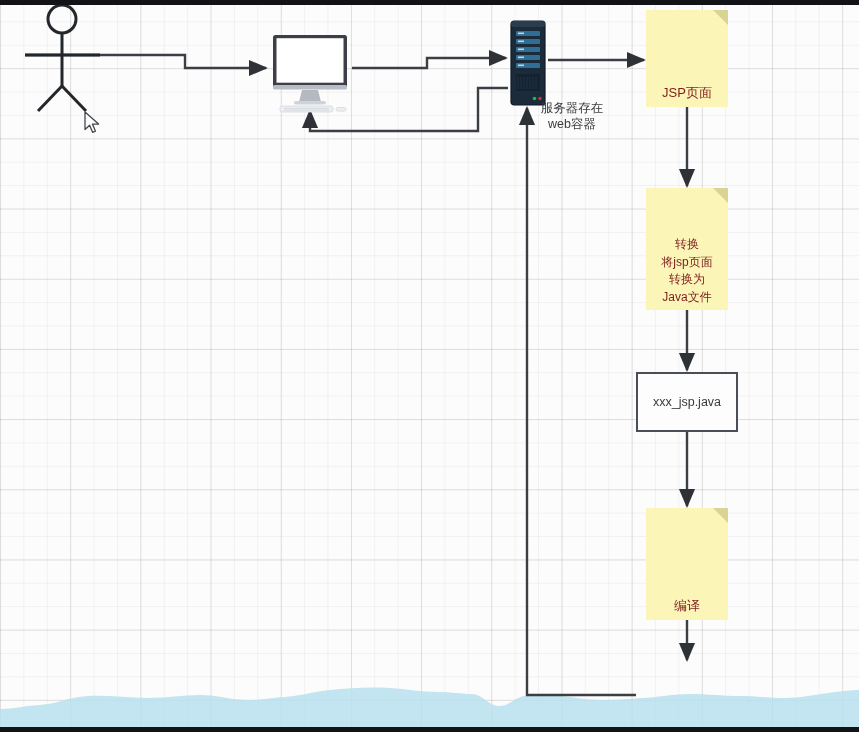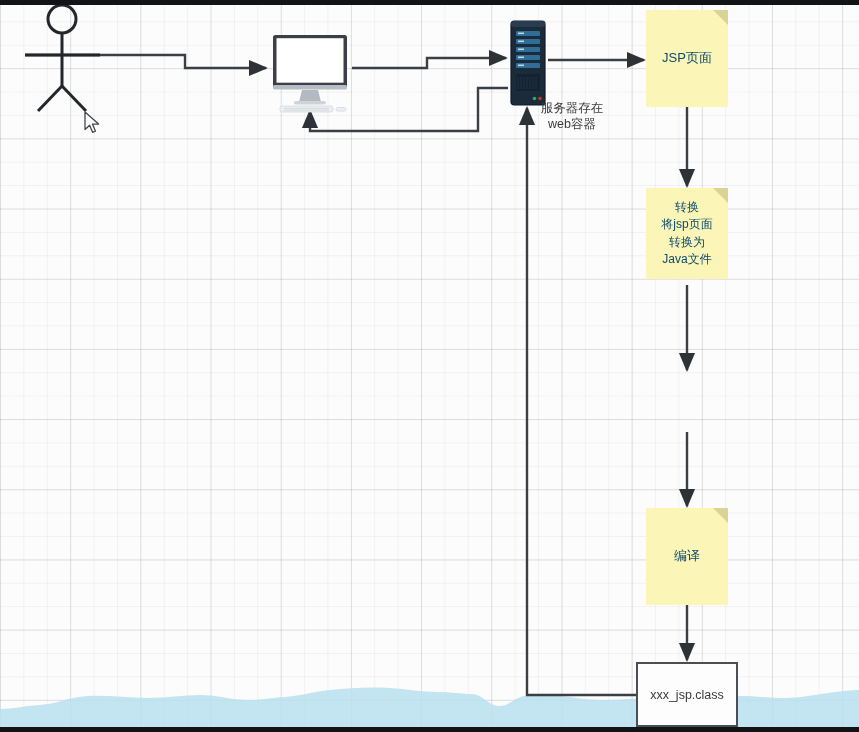--- a/index.html
+++ b/index.html
@@ -27,22 +27,22 @@
   
   #wave{position:absolute;left:0;bottom:5px;width:859px;height:62px;z-index:2;pointer-events:none;}
 
   
   #links{position:absolute;left:0;top:0;width:859px;height:732px;z-index:5;}
 
   
   .note{
     position:absolute;z-index:10;
     background:#fbf5b7;
-    color:#0c4a6e;
-    display:flex;align-items:center;justify-content:center;
+    color:#7f1d1d;
+    display:flex;align-items:flex-end;justify-content:center;
     text-align:center;
     line-height:1.45;
     box-sizing:border-box;
     padding:4px 6px;
   }
   .note .fold{
     position:absolute;top:0;right:0;width:0;height:0;
     border-left:15px solid transparent;
     border-top:15px solid #d9d394;
   }
@@ -180,31 +180,31 @@
 
   <div id="server-label" style="font-size:12.5px;padding-left:44px;">服务器存在
 web容器</div>
 
 
   <div class="note" style="left:646px;top:10px;width:82px;height:97px;font-size:13px;">
     <span class="fold"></span>
     <span class="note-text">JSP页面</span>
   </div>
 
-  <div class="note" style="left:646px;top:188px;width:82px;height:91px;font-size:12px;">
+  <div class="note" style="left:646px;top:188px;width:82px;height:122px;font-size:12px;">
     <span class="fold"></span>
     <span class="note-text">转换
 将jsp页面
 转换为
 Java文件</span>
   </div>
 
-  <div class="note" style="left:646px;top:508px;width:82px;height:97px;font-size:13px;">
+  <div class="note" style="left:646px;top:508px;width:82px;height:112px;font-size:13px;">
     <span class="fold"></span>
     <span class="note-text">编译</span>
   </div>
 
-
-  <div class="box" style="left:636px;top:662px;width:102px;height:65px;font-size:12.5px;z-index:12;">
-    <span>xxx_jsp.class</span>
-  </div>
+  <div class="box" style="left:636px;top:372px;width:102px;height:60px;font-size:12.5px;">
+    <span>xxx_jsp.java</span>
+  </div>
+
 
 </div>
 
 </body></html>

